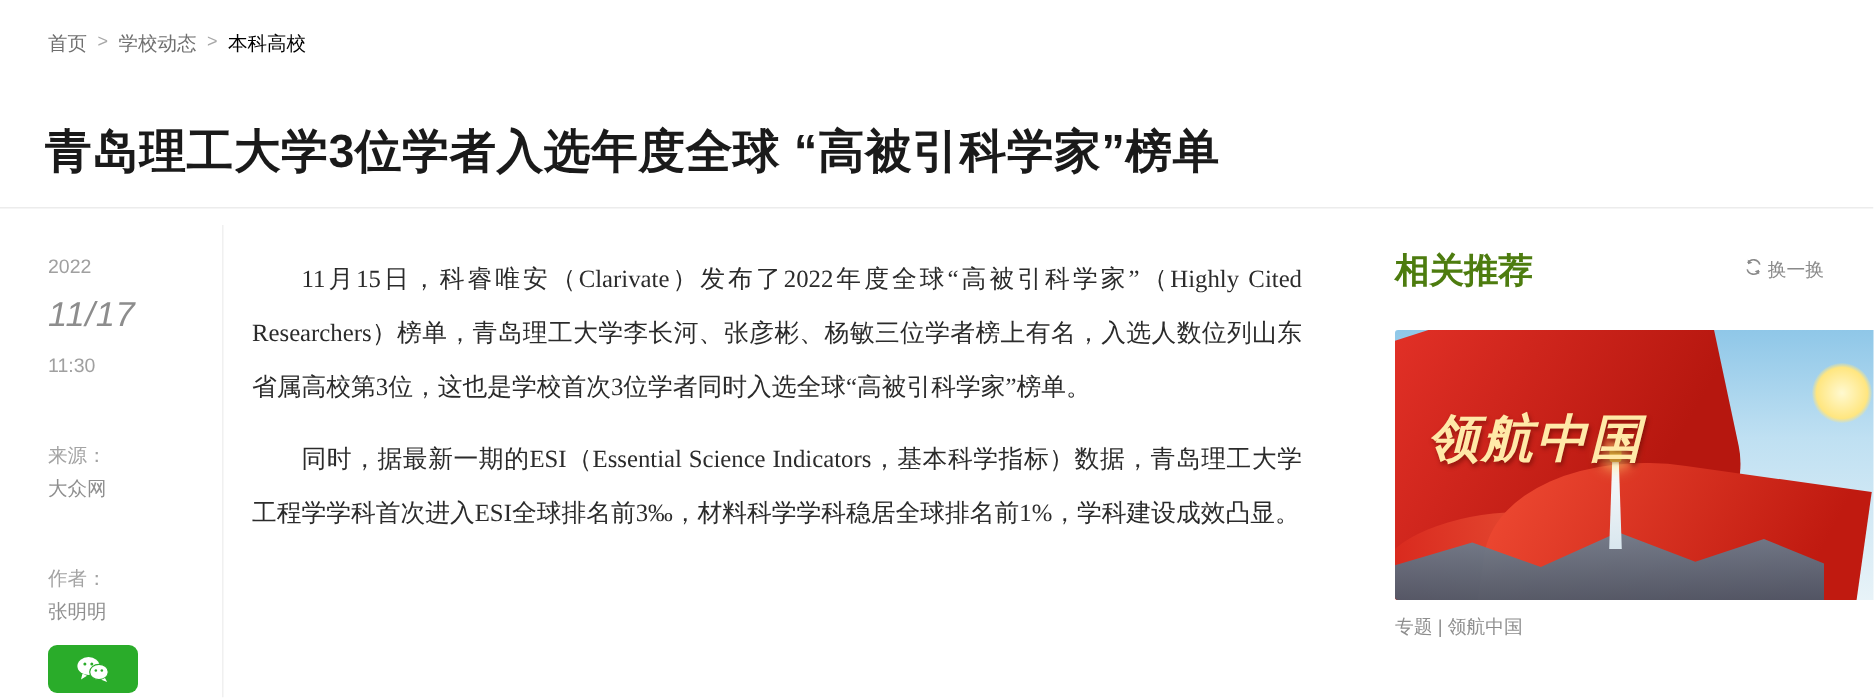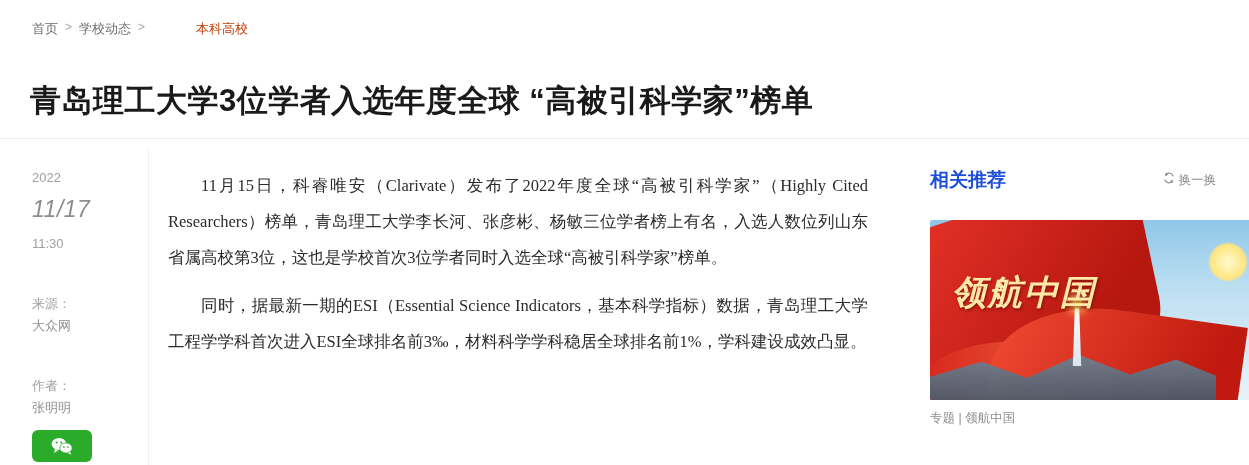--- a/index.html
+++ b/index.html
@@ -24,21 +24,21 @@
     left: 32px;
     top: 20px;
     font-size: 13px;
     color: #7d7d7d;
     display: flex;
     align-items: flex-start;
     gap: 7px;
     white-space: nowrap;
   }
   .breadcrumb .crumb { color: #6f6f6f; }
-  .breadcrumb .crumb.active { color: #c2410c; margin-left: 44px; }
+  .breadcrumb .crumb.active { color: #000000; }
   .breadcrumb .sep { color: #a8a8a8; font-size: 12px; }
 
   
   .title {
     position: absolute;
     left: 30px;
     top: 60px;
     width: 1120px;
     font-size: 31px;
     font-weight: bold;
@@ -130,23 +130,23 @@
     top: 168px;
     width: 286px;
   }
   .rail-head {
     display: flex;
     align-items: center;
     justify-content: space-between;
     height: 24px;
   }
   .rail-title {
-    font-size: 19px;
+    font-size: 23px;
     font-weight: bold;
-    color: #1d4ed8;
+    color: #4d7c0f;
   }
   .rail-refresh {
     font-size: 12.5px;
     color: #8a8a8a;
     display: flex;
     align-items: flex-start;
     gap: 4px;
     cursor: pointer;
     white-space: nowrap;
   }

